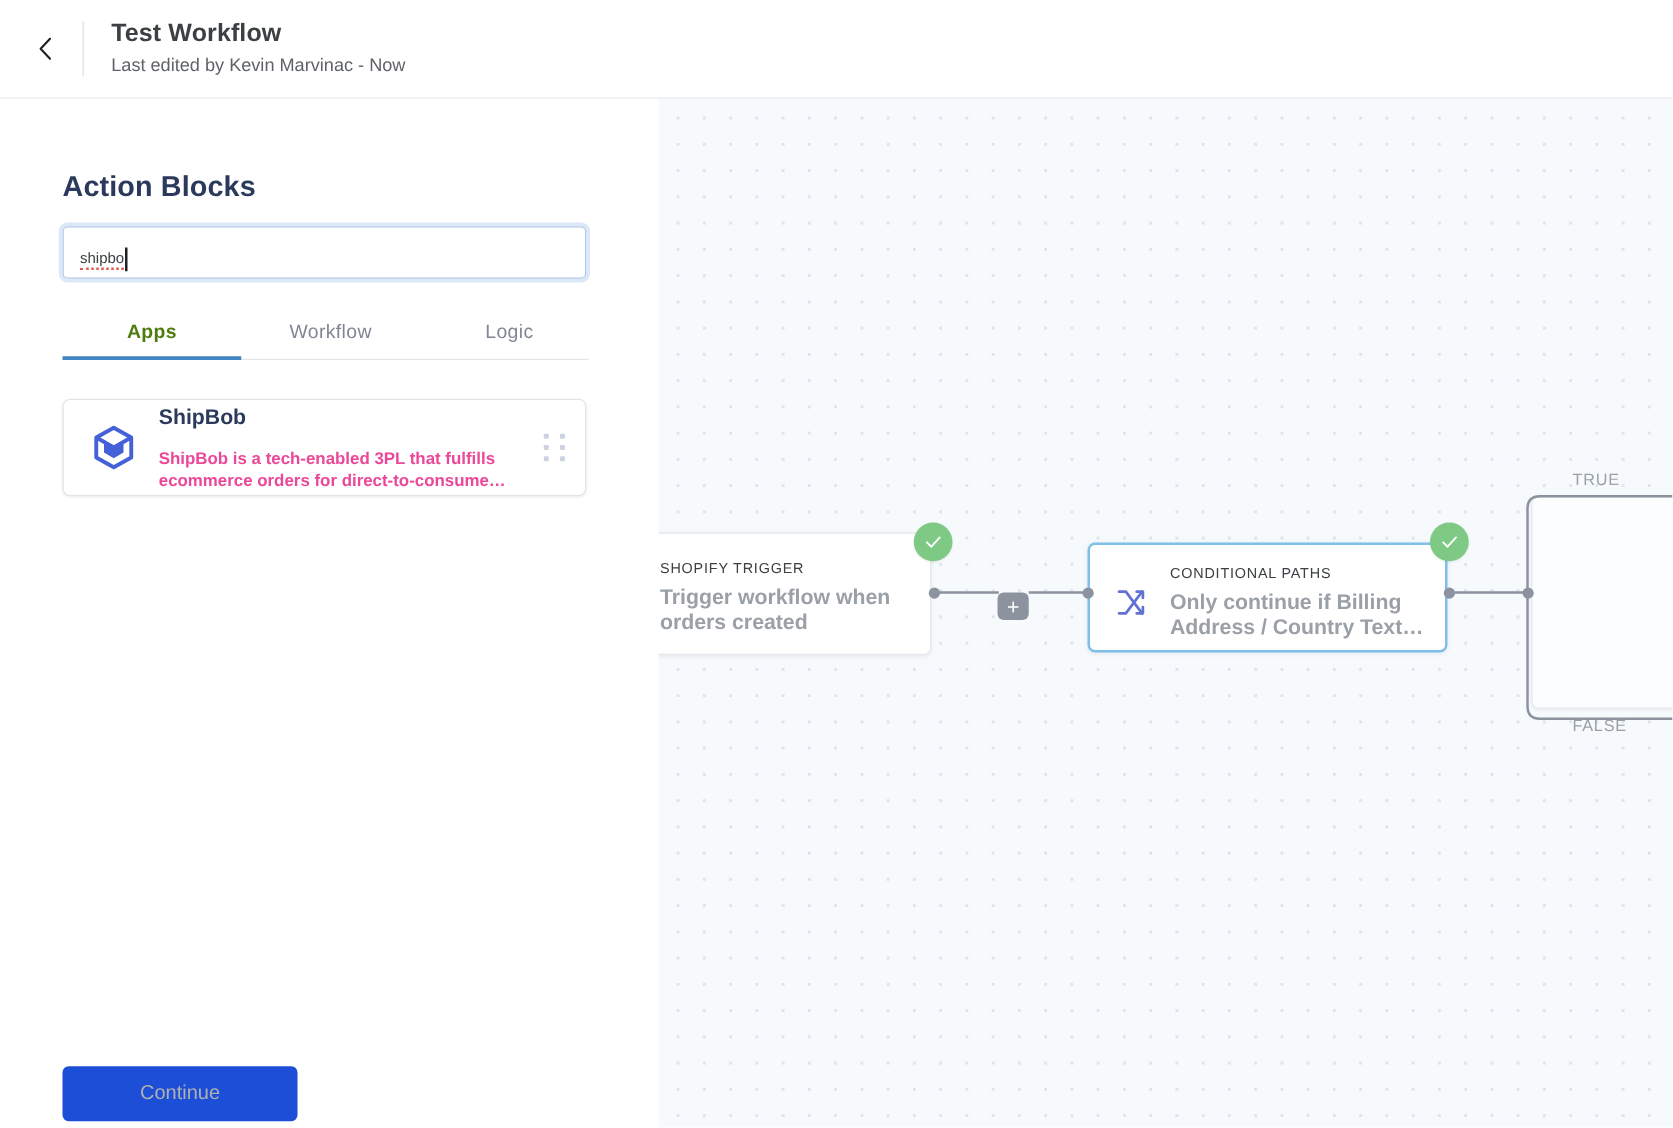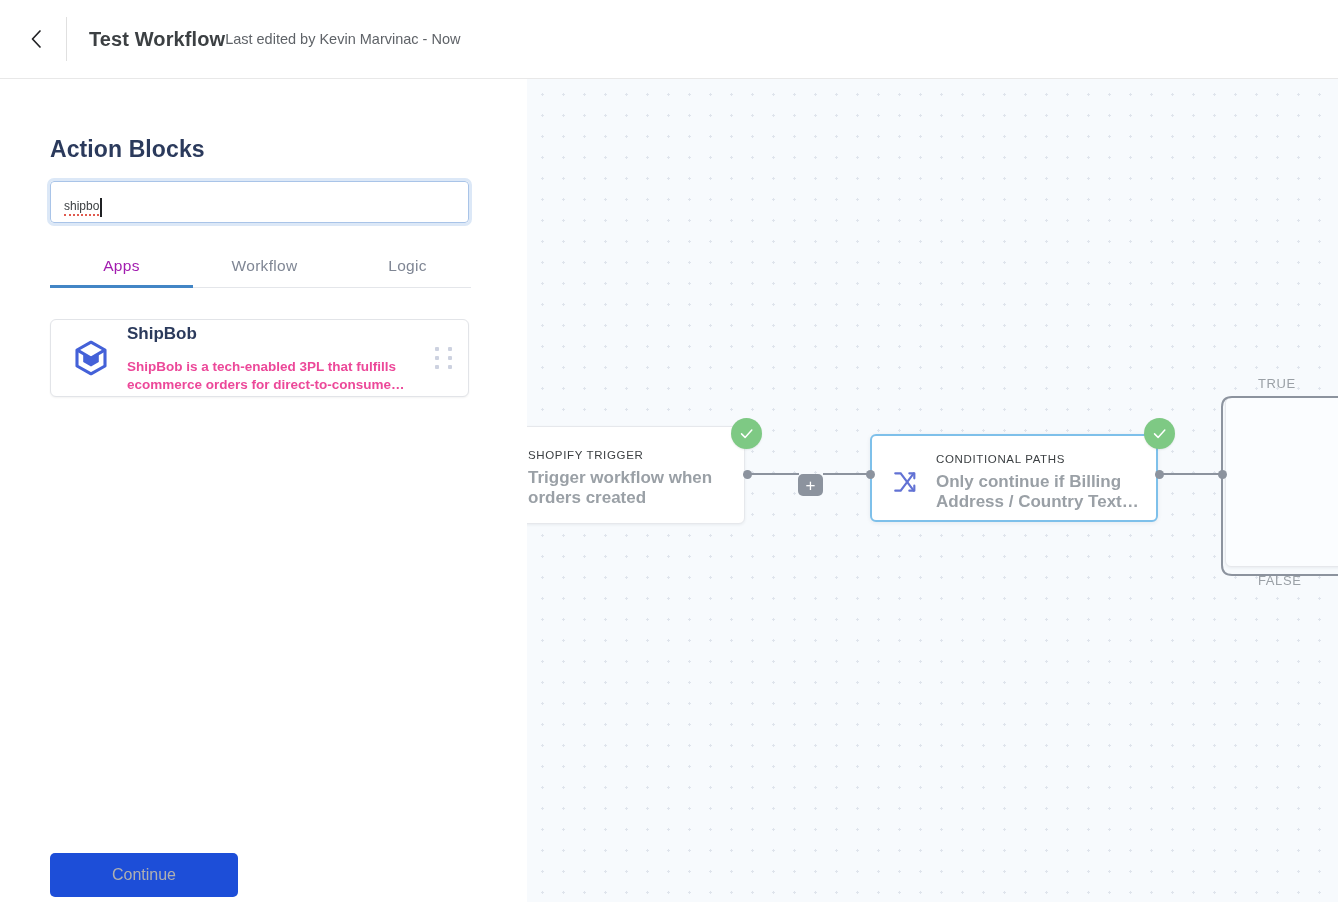--- a/index.html
+++ b/index.html
@@ -22,21 +22,21 @@
   }
   .back-btn {
     width: 44px; height: 44px; margin-left: 14px;
     display: flex; align-items: center; justify-content: center;
     cursor: pointer; border-radius: 50%;
   }
   .chev { display: block; }
   .hdr-divider {
     width: 1px; height: 44px; background: #e0e0e0; margin: 0 22px 0 8px;
   }
-  .hdr-text { display: flex; flex-direction: row; }
+  .hdr-text { display: flex; flex-direction: column; }
   .hdr-title {
     font-size: 20px; font-weight: bold; color: #3c4043;
     line-height: 26px; letter-spacing: .1px;
   }
   .hdr-sub {
     font-size: 14.5px; color: #5f6368; line-height: 22px; margin-top: 2px;
   }
 
   
   .panel {
@@ -84,21 +84,21 @@
     position: absolute; left: 50px; top: 165px;
     width: 421px; height: 44px;
     display: flex; border-bottom: 1px solid #e4e6ea;
   }
   .tab {
     flex: 0 0 143px;
     display: flex; align-items: center; justify-content: center;
     font-size: 15.5px; color: #7f8694; cursor: pointer;
     letter-spacing: .3px; position: relative;
   }
-  .tab.active { color: #a21caf; font-weight: normal; }
+  .tab.active { color: #4d7c0f; font-weight: bold; }
   .tab.active::after {
     content: ""; position: absolute; left: 0; right: 0; bottom: -1px;
     height: 3px; background: #4285c5;
   }
 
   
   .result-card {
     position: absolute; left: 50px; top: 240px;
     width: 419px; height: 78px;
     background: #fff;

